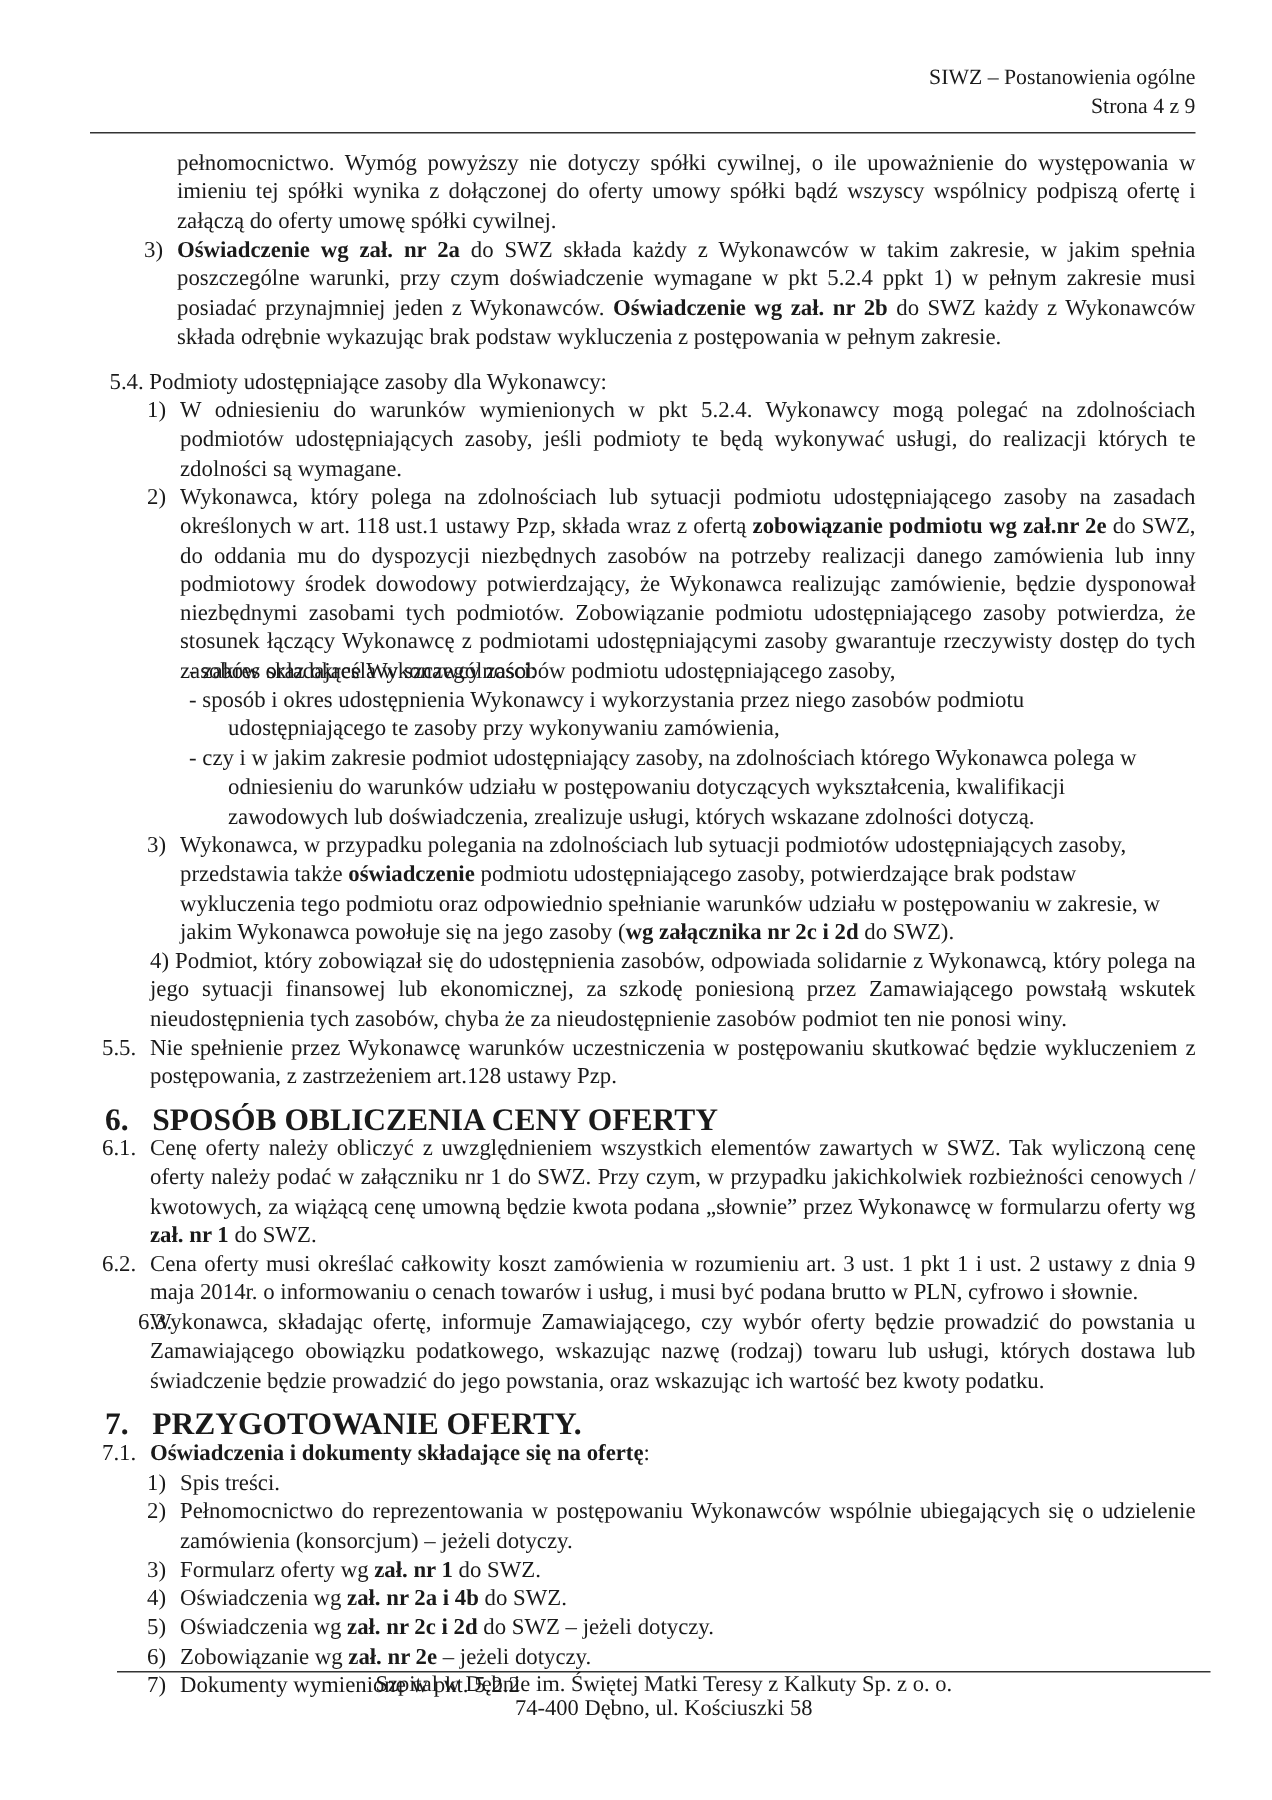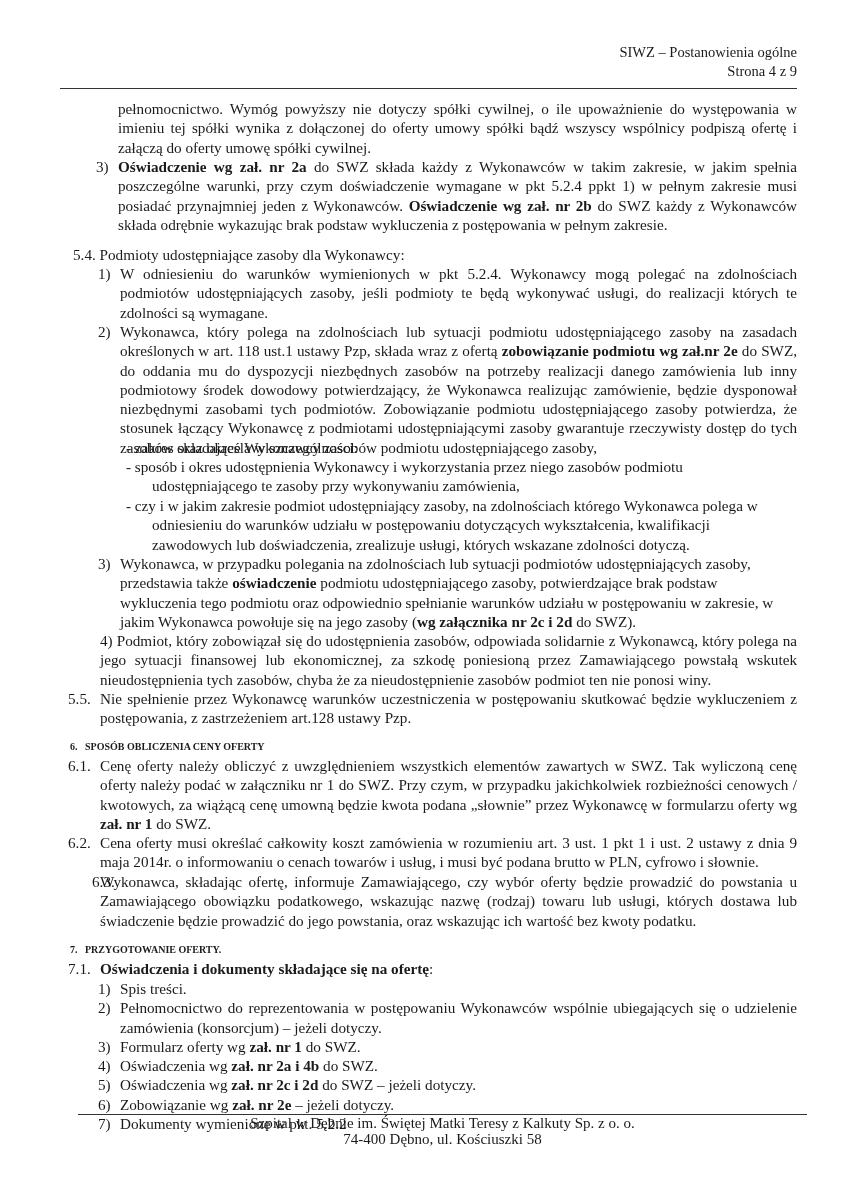--- a/index.html
+++ b/index.html
@@ -11,21 +11,21 @@
   .hdr { position: absolute; left: 60px; top: 43px; width: 737px; height: 45px; border-bottom: 1.5px solid #333; }
   .hdr-left { position: absolute; left: 0; top: 0; width: 510px; font-style: italic; font-size: 14.5px; line-height: 19px; }
   .hdr-right { position: absolute; right: 0; top: 0; text-align: right; font-size: 14.5px; line-height: 19px; }
 
   
   .blk { position: absolute; font-size: 15.2px; line-height: 19.3px; }
   .j { text-align: justify; text-align-last: left; }
   .row { position: relative; }
   .num { position: absolute; }
   b { font-weight: bold; }
-  .h { font-weight: bold; font-size: 10px; }
+  .h { font-weight: bold; font-size: 21px; }
 
   
   .ftr { position: absolute; left: 78px; top: 1114px; width: 729px; border-top: 1.5px solid #333;
          text-align: center; font-size: 15px; line-height: 16px; padding-top: 0; }
 </style>
 </head>
 <body>
 
 <div class="page">
 

